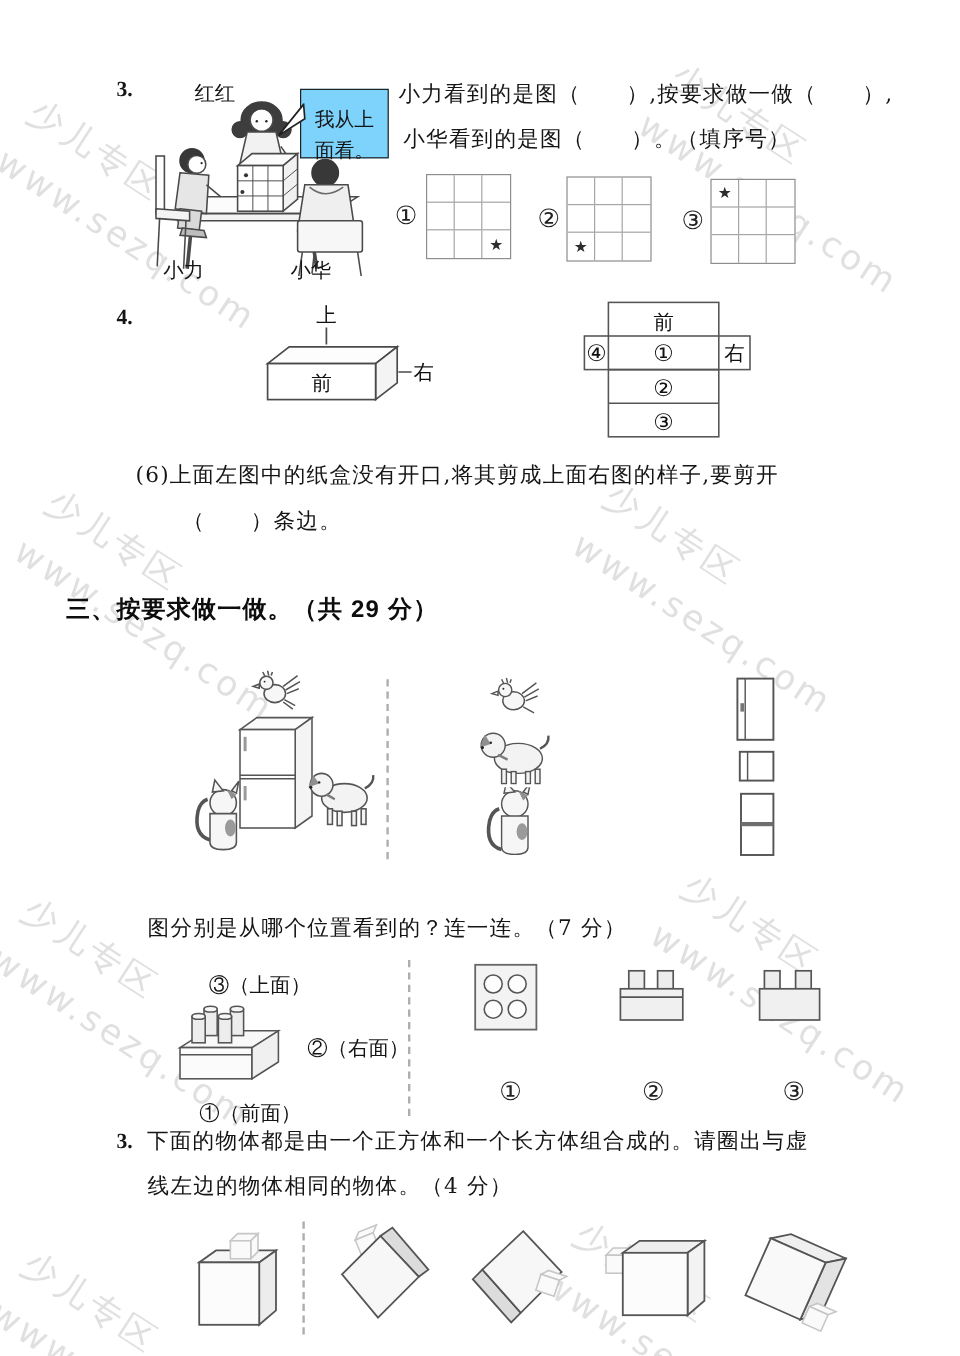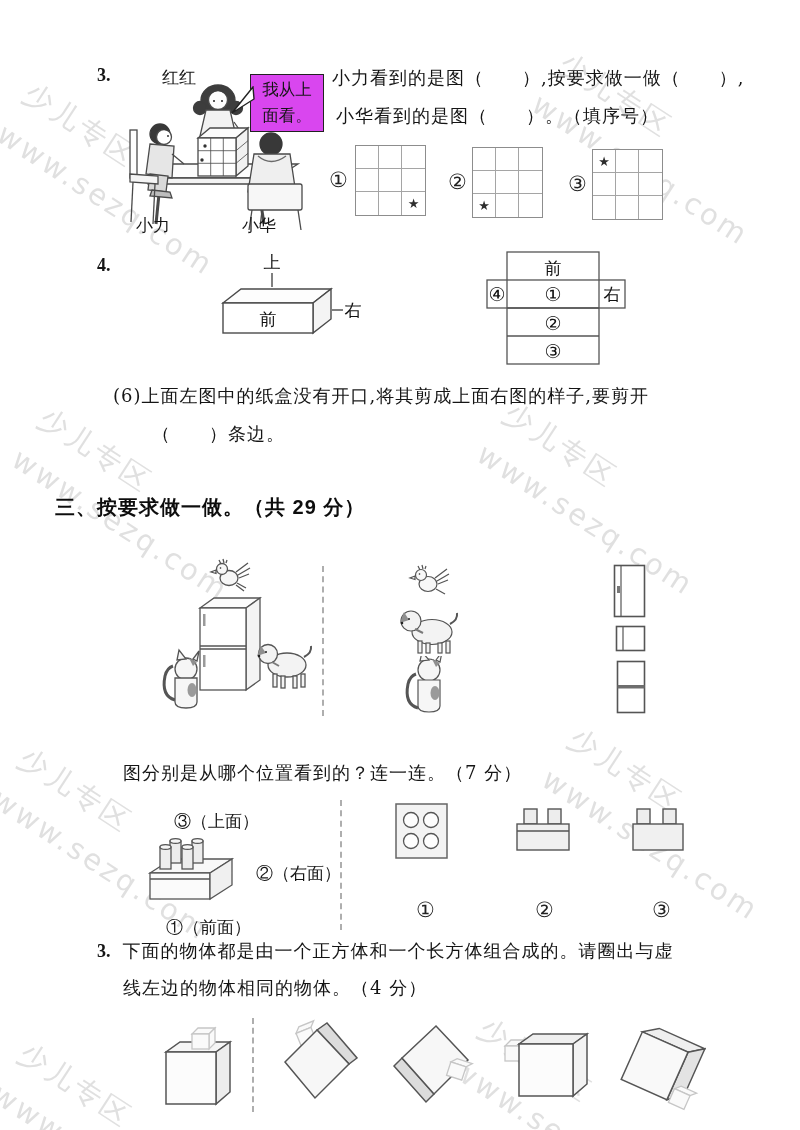--- a/index.html
+++ b/index.html
@@ -15,21 +15,21 @@
   .circnum{position:absolute;font-size:21px;color:#222;}
   
   .grid3{position:absolute;width:69px;height:69px;border:1px solid #8d8d8d;background:#fff;
          display:grid;grid-template-columns:repeat(3,1fr);grid-template-rows:repeat(3,1fr);}
   .grid3 .c{border-right:1px solid #a5a5a5;border-bottom:1px solid #a5a5a5;
             display:flex;align-items:center;justify-content:center;font-size:13px;color:#2d2d2d;}
   .grid3 .c:nth-child(3n){border-right:none;}
   .grid3 .c:nth-child(n+7){border-bottom:none;}
   
   .bubble{position:absolute;left:250px;top:74px;width:74px;height:58px;border:1.6px solid #222;
-          background:#d946ef;z-index:6;text-align:center;font-size:16.5px;line-height:1.6;padding-top:2px;
+          background:#7dd3fc;z-index:6;text-align:center;font-size:16.5px;line-height:1.6;padding-top:12px;
           box-sizing:border-box;}
   
   .vdash{position:absolute;width:0;border-left:2px dashed #aeaeae;}
   
   .wm{position:absolute;transform:rotate(33deg);transform-origin:left top;color:#c7c7c7;
       opacity:.55;font-family:"DejaVu Sans","Liberation Sans",sans-serif;font-size:29px;
       letter-spacing:3px;white-space:nowrap;line-height:1.7;pointer-events:none;z-index:1;}
   .layer{z-index:2;}
 </style>
 </head>

